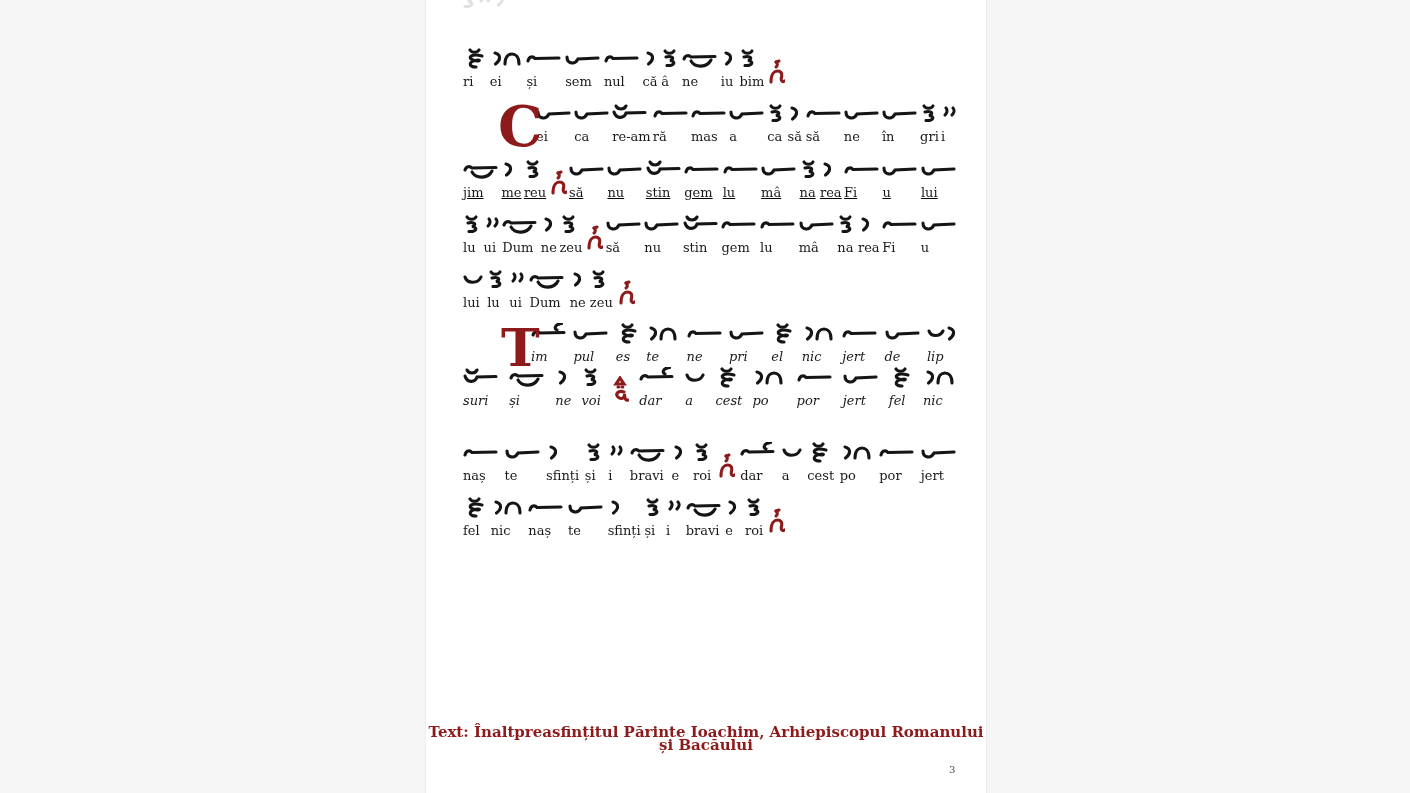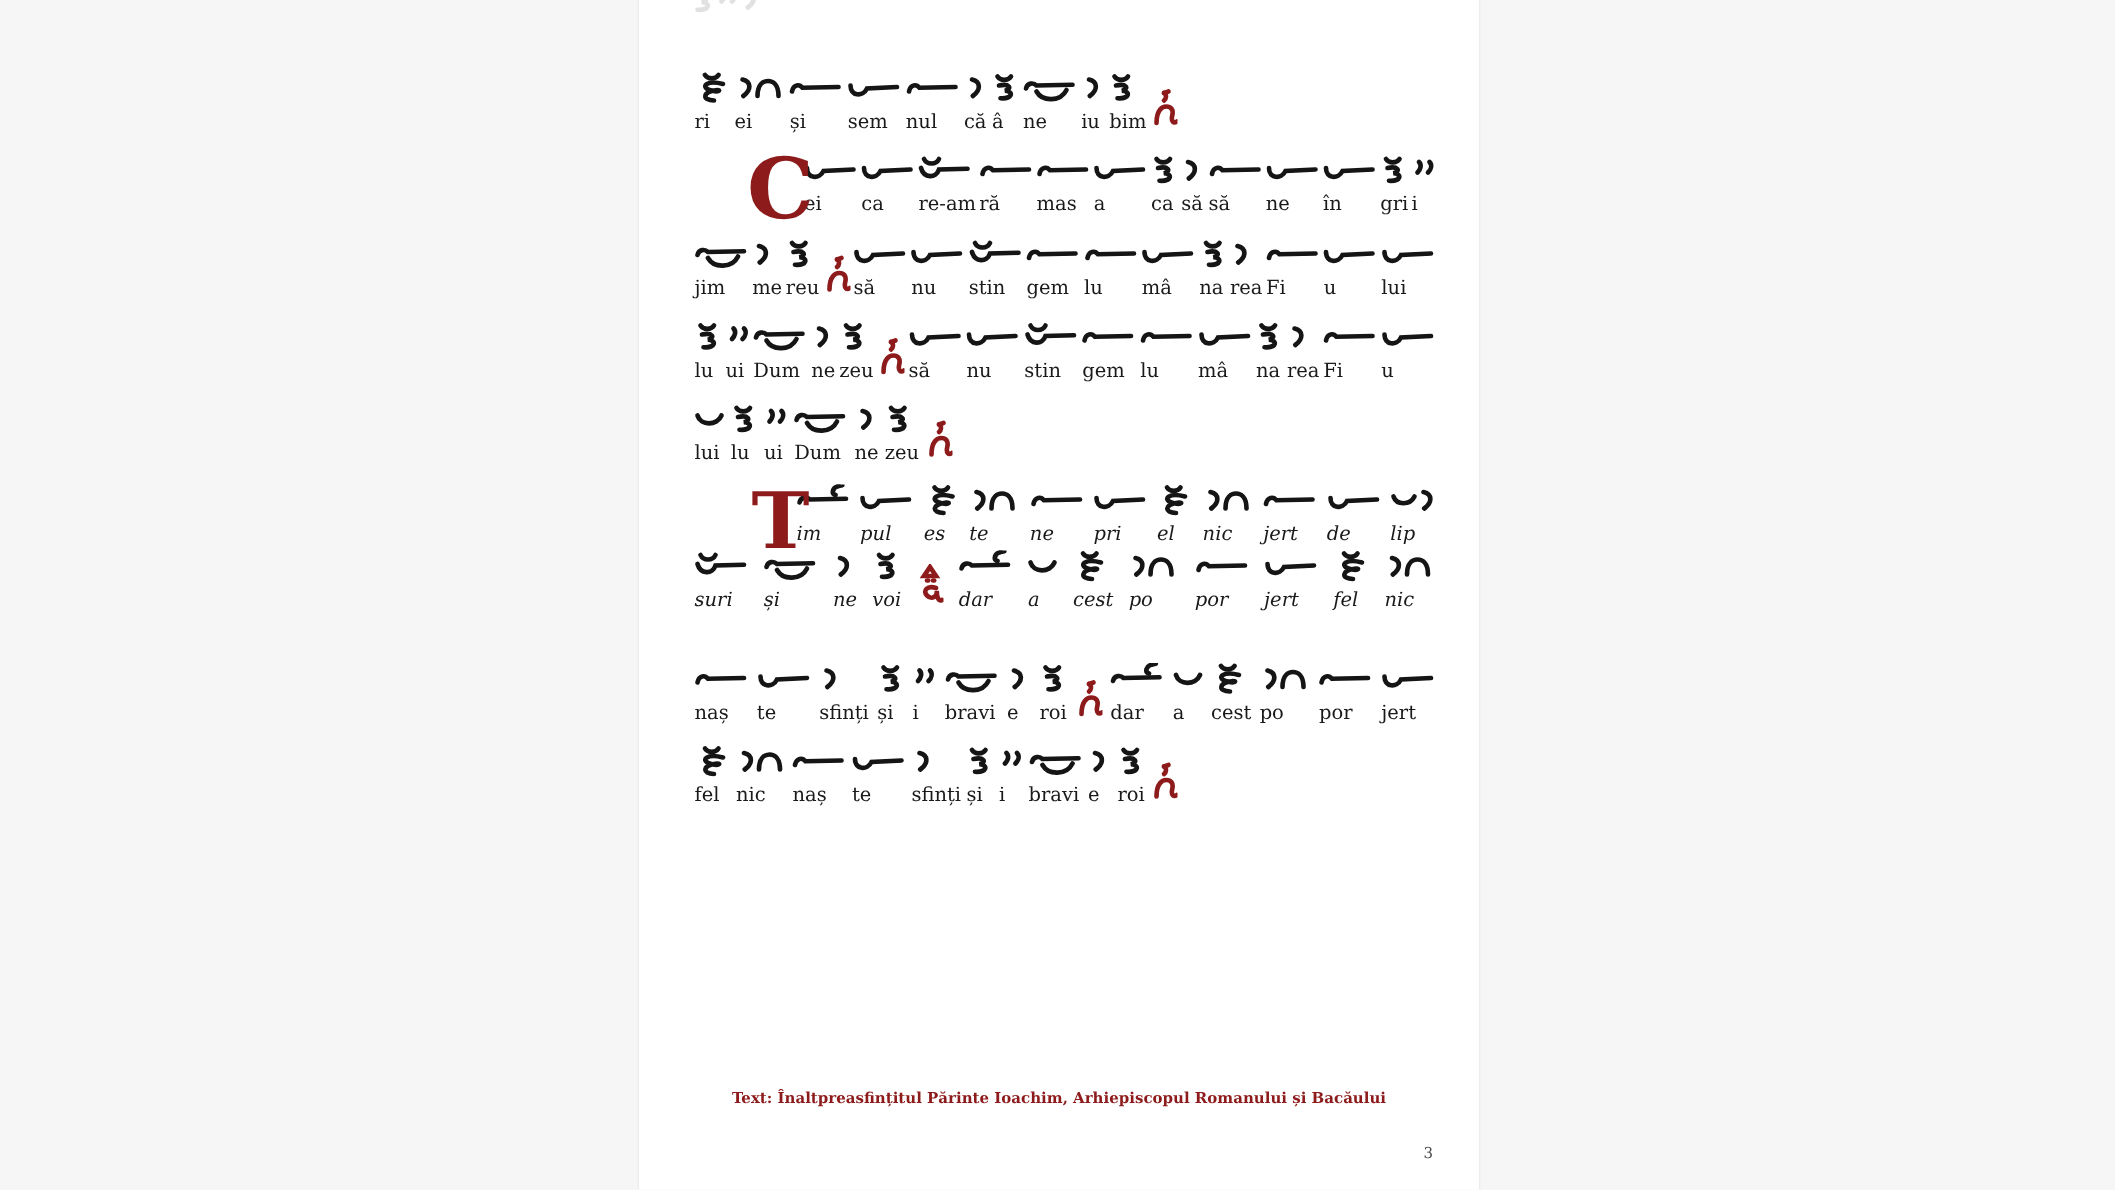--- a/index.html
+++ b/index.html
@@ -24,21 +24,21 @@
     white-space:nowrap;
   }
   .red-cell svg{margin-top:7px;}
   .dropcap{
     position:absolute;color:#8e1b1b;font-weight:bold;line-height:0.8;
     font-family:"DejaVu Serif",serif;
   }
   #ghost-strip{position:absolute;left:33px;top:-11px;opacity:0.12;}
   #footer{
     position:absolute;left:0;top:726px;width:100%;text-align:center;
-    color:#8e1b1b;font-weight:bold;font-size:10px;line-height:13px;
+    color:#8e1b1b;font-weight:bold;font-size:15px;line-height:13px;
   }
   #page-number{
     position:absolute;left:523px;top:764px;font-size:10px;color:#4a4a4a;
   }
 </style>
 </head>
 <body>
 
 <div id="page">
   <div id="ghost-strip"><svg width="18" height="24" viewBox="0 0 18 24">
@@ -202,21 +202,21 @@
           <span class="syl">gri</span>
         </div>
         <div class="cell">
           <svg width="16" height="24" viewBox="0 0 16 24">
             <path d="M5 5 C7 7 6 10 4 12" fill="none" stroke="#151515" stroke-width="3.1" stroke-linecap="round"></path>
             <path d="M12 5 C14 7 13 10 11 12" fill="none" stroke="#151515" stroke-width="3.1" stroke-linecap="round"></path>
           </svg>
           <span class="syl">i</span>
         </div>
       </div>
-      <div class="line" style="top: 156px; left: 37px; width: 494px;">
+      <div class="line" style="top: 156px; left: 37px; width: 494px; text-decoration: underline;">
         <div class="cell">
           <svg width="36" height="24" viewBox="0 0 36 24">
             <path d="M2 11 C3 7 7 7 9 9 L33 8.5" fill="none" stroke="#151515" stroke-width="3.1" stroke-linecap="round"></path>
             <path d="M9 13 C13 20 25 20 29 12" fill="none" stroke="#151515" stroke-width="3.1" stroke-linecap="round"></path>
           </svg>
           <span class="syl">jim</span>
         </div>
         <div class="cell">
           <svg width="16" height="24" viewBox="0 0 16 24">
             <path d="M5 5 C11 6.5 11 12 5.5 16" fill="none" stroke="#151515" stroke-width="3.1" stroke-linecap="round"></path>

